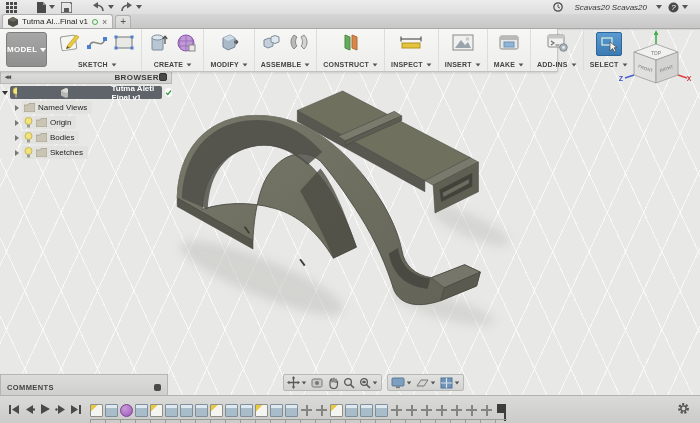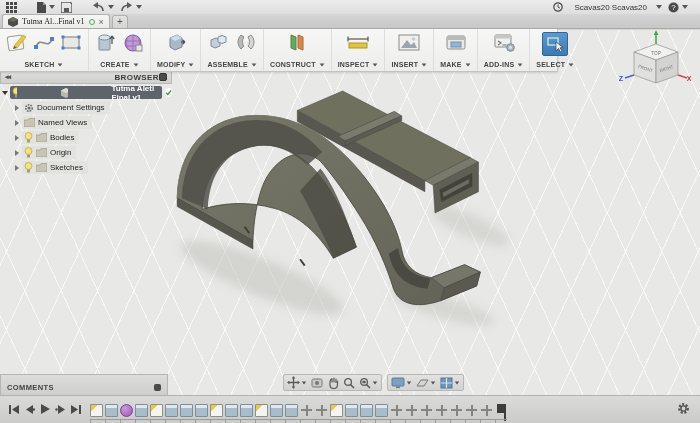--- a/index.html
+++ b/index.html
@@ -3,27 +3,27 @@
 <meta charset="utf-8">
 <style>
   * { margin:0; padding:0; box-sizing:border-box; }
   html,body { width:700px; height:423px; overflow:hidden; font-family:"Liberation Sans", sans-serif; background:#d6d6d4; }
   .caret { display:inline-block; width:0; height:0; border-left:3px solid transparent; border-right:3px solid transparent; border-top:4px solid #555; vertical-align:middle; margin-left:3px; }
 
   
   .topbar { position:absolute; left:0; top:0; width:700px; height:14px; background:linear-gradient(#ececec,#dedede); display:flex; align-items:center; padding:0 6px; z-index:40; }
   .topbar .sp { width:14px; }
   .tb-ic { display:flex; align-items:center; margin-right:6px; }
-  .topbar-right { margin-left:auto; display:flex; align-items:center; gap:6px; }
+  .topbar-right { margin-left:auto; display:flex; align-items:center; gap:6px;font-style:italic; }
   .user-name { font-size:8px; color:#333; }
 
   
   .tabbar { position:absolute; left:0; top:14px; width:700px; height:15px; background:linear-gradient(#d6d6d6,#c7c7c7); border-bottom:1px solid #a9a9a9; display:flex; align-items:flex-end; z-index:40; }
   .tab { height:14px; background:linear-gradient(#f6f6f4,#ebebe9); border:1px solid #b0b0b0; border-bottom:none; border-radius:3px 3px 0 0; display:flex; align-items:center; padding:0 5px; margin-left:2px; }
-  .tab-title { font-size:8px; color:#222; margin:8px 4px; white-space:nowrap;font-family:Liberation Serif, serif; }
+  .tab-title { font-size:8px; color:#222; margin:8px 4px; white-space:nowrap; }
   .sync-ring { width:6px; height:6px; border:1.5px solid #49b04c; border-radius:50%; margin-right:4px; }
   .tab-close { font-size:9px; color:#666; line-height:8px; }
   .tab-close::before { content:"×"; }
   .newtab { height:13px; width:16px; background:linear-gradient(#e3e3e1,#d4d4d2); border:1px solid #b0b0b0; border-bottom:none; border-radius:3px 3px 0 0; margin-left:2px; color:#555; font-size:10px; text-align:center; line-height:12px; }
   .newtab::before { content:"+"; }
 
   
   .viewport { position:absolute; left:0; top:30px; width:700px; height:365px; background-color:#e8e8e6;
     background-image:
       repeating-linear-gradient(115deg, rgba(255,255,255,.7) 0 1px, rgba(0,0,0,0) 1px 33px),
@@ -249,20 +249,24 @@
     <text x="7" y="51" font-size="7" fill="#3a4fd0" font-weight="bold" text-anchor="middle">Z</text>
     <path d="M20,22 L42,14 L64,22 L42,30 Z" fill="#f1f1ef" stroke="#9a9a98" stroke-width=".8"></path>
     <path d="M20,22 L42,30 L42,53 L20,45 Z" fill="#e0e0de" stroke="#9a9a98" stroke-width=".8"></path>
     <path d="M42,30 L64,22 L64,45 L42,53 Z" fill="#d3d3d1" stroke="#9a9a98" stroke-width=".8"></path>
     <text x="42" y="24.5" font-size="5" fill="#7a7a78" text-anchor="middle">TOP</text>
     <text x="31" y="40" font-size="4.5" fill="#7a7a78" text-anchor="middle" transform="rotate(18 31 40)">FRONT</text>
     <text x="53" y="40" font-size="4.5" fill="#7a7a78" text-anchor="middle" transform="rotate(-18 53 40)">RIGHT</text>
   </svg>
 
   <div class="toolbar">
+    <div class="model-btn">
+      <span>MODEL</span>
+        <span class="caret"></span>
+    </div>
 
     <div class="tgroup">
       <div class="icons">
         <span><svg width="22" height="22">
               <rect x="2" y="5" width="15" height="14" rx="2" fill="#f5f5f2" stroke="#9a9a98" transform="rotate(-8 9 12)"></rect>
               <path d="M8,15 L17,4 L20,6 L11,17 Z" fill="#e9c93f" stroke="#b99a20" stroke-width=".6"></path>
               <path d="M8,15 L11,17 L7,18 Z" fill="#6b5a1e"></path>
             </svg></span>
         <span><svg width="22" height="22">
               <path d="M3,16 C7,4 15,20 19,8" fill="none" stroke="#8a8a88" stroke-width="1.6"></path>
@@ -410,31 +414,20 @@
           </svg>
         <span>Tutma Aleti Final v1</span>
       </span>
       <span class="chk">
           <svg width="7" height="7">
             <path d="M1,3.8 L2.8,5.5 L6,1.5" fill="none" stroke="#3f9a43" stroke-width="1.3"></path>
           </svg>
         </span>
     </div>
 
-    <div class="brow">
-      <span class="indent"></span>
-        <span class="tri"></span>
-      <span class="pill">
-        <svg width="10" height="10">
-            <circle cx="5" cy="5" r="3.2" fill="none" stroke="#6a6a66" stroke-width="1.6" stroke-dasharray="1.6 1.1"></circle>
-            <circle cx="5" cy="5" r="1.5" fill="#6a6a66"></circle>
-          </svg>
-        <span>Document Settings</span>
-      </span>
-    </div>
     <div class="brow">
       <span class="indent"></span>
         <span class="tri"></span>
       <span class="pill">
         <svg width="11" height="9">
             <path d="M0,2 L4,2 L5,0.5 L11,0.5 L11,9 L0,9 Z" fill="#c9c4b4" stroke="#97917e" stroke-width=".6"></path>
           </svg>
         <span>Named Views</span>
       </span>
     </div>
@@ -442,35 +435,35 @@
       <span class="indent"></span>
         <span class="tri"></span>
       <span class="pill">
         <svg width="9" height="11">
             <circle cx="4.5" cy="4" r="3.5" fill="#f3e37a" stroke="#b5a440" stroke-width=".7"></circle>
             <rect x="3" y="7.5" width="3" height="3" fill="#9a9a96"></rect>
           </svg>
         <svg width="11" height="9">
             <path d="M0,2 L4,2 L5,0.5 L11,0.5 L11,9 L0,9 Z" fill="#c9c4b4" stroke="#97917e" stroke-width=".6"></path>
           </svg>
-        <span>Bodies</span>
+        <span>Origin</span>
       </span>
     </div>
     <div class="brow">
       <span class="indent"></span>
         <span class="tri"></span>
       <span class="pill">
         <svg width="9" height="11">
             <circle cx="4.5" cy="4" r="3.5" fill="#f3e37a" stroke="#b5a440" stroke-width=".7"></circle>
             <rect x="3" y="7.5" width="3" height="3" fill="#9a9a96"></rect>
           </svg>
         <svg width="11" height="9">
             <path d="M0,2 L4,2 L5,0.5 L11,0.5 L11,9 L0,9 Z" fill="#c9c4b4" stroke="#97917e" stroke-width=".6"></path>
           </svg>
-        <span>Origin</span>
+        <span>Bodies</span>
       </span>
     </div>
     <div class="brow">
       <span class="indent"></span>
         <span class="tri"></span>
       <span class="pill">
         <svg width="9" height="11">
             <circle cx="4.5" cy="4" r="3.5" fill="#f3e37a" stroke="#b5a440" stroke-width=".7"></circle>
             <rect x="3" y="7.5" width="3" height="3" fill="#9a9a96"></rect>
           </svg>

